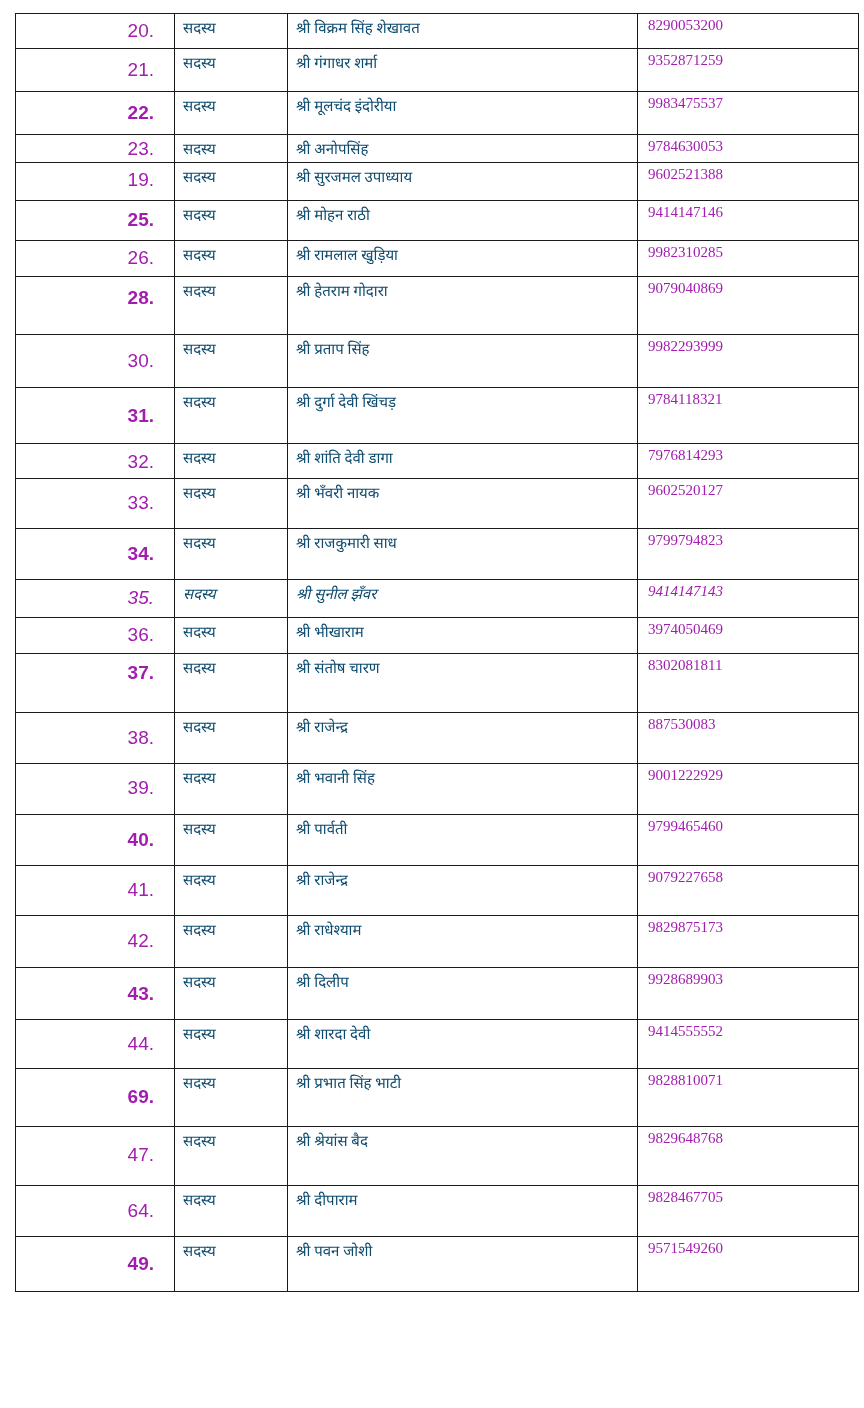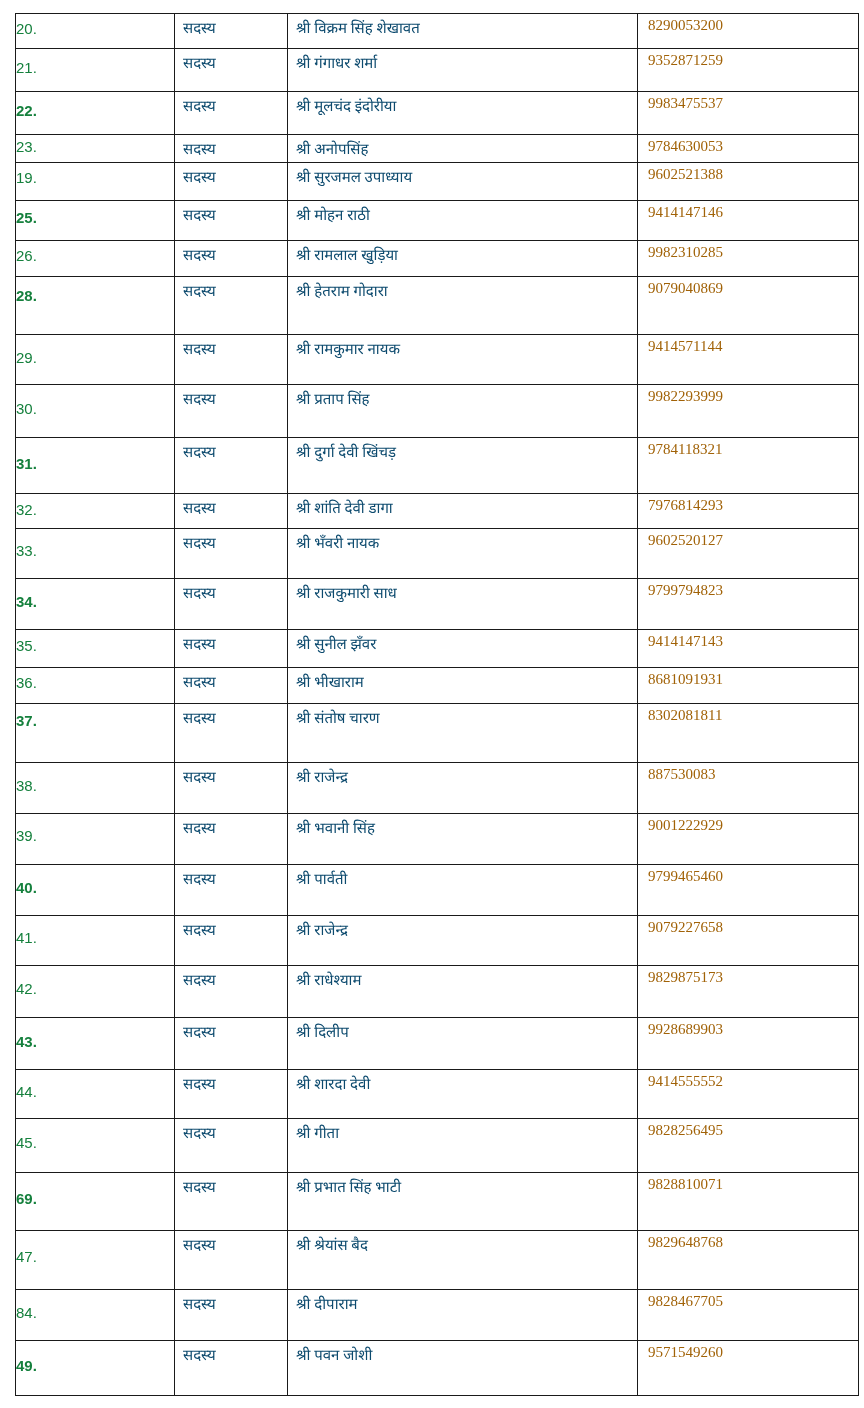--- a/index.html
+++ b/index.html
@@ -14,27 +14,27 @@
     padding: 0;
     vertical-align: top;
     position: relative;
   }
   col.c-num { width: 159px; }
   col.c-role { width: 113px; }
   col.c-name { width: 350px; }
   col.c-phone { width: 221px; }
   .num {
     font-family: "Liberation Sans", sans-serif;
-    font-size: 15px; text-align: left;
+    font-size: 19px; text-align: right;
     padding-right: 20px;
-    color: #15803d;
+    color: #a21caf;
   }
   .num.bold { font-weight: bold; }
   .cell-text { font-size: 15px; padding-left: 8px; padding-top: 3px; color: #0c4a6e; }
-  .phone { font-family: "Liberation Serif", serif; font-size: 15px; padding-left: 10px; padding-top: 3px; color: #a16207; }
+  .phone { font-family: "Liberation Serif", serif; font-size: 15px; padding-left: 10px; padding-top: 3px; color: #a21caf; }
 </style>
 </head>
 <body>
 
 <table class="members">
   <colgroup>
     <col class="c-num">
       <col class="c-role">
       <col class="c-name">
       <col class="c-phone">
@@ -154,308 +154,280 @@
           <div class="cell-text">सदस्य</div>
         </td>
     <td>
           <div class="cell-text">श्री हेतराम गोदारा</div>
         </td>
     <td>
           <div class="phone">9079040869</div>
         </td>
   </tr>
 
+
+  <tr style="height: 53px;">
+    <td>
+          <div class="num" style="padding-top: 15px;">30.</div>
+        </td>
+    <td>
+          <div class="cell-text">सदस्य</div>
+        </td>
+    <td>
+          <div class="cell-text">श्री प्रताप सिंह</div>
+        </td>
+    <td>
+          <div class="phone">9982293999</div>
+        </td>
+  </tr>
+
+  <tr style="height: 56px;">
+    <td>
+          <div class="num bold" style="padding-top: 17px;">31.</div>
+        </td>
+    <td>
+          <div class="cell-text">सदस्य</div>
+        </td>
+    <td>
+          <div class="cell-text">श्री दुर्गा देवी खिंचड़</div>
+        </td>
+    <td>
+          <div class="phone">9784118321</div>
+        </td>
+  </tr>
+
+  <tr style="height: 35px;">
+    <td>
+          <div class="num" style="padding-top: 7px;">32.</div>
+        </td>
+    <td>
+          <div class="cell-text">सदस्य</div>
+        </td>
+    <td>
+          <div class="cell-text">श्री शांति देवी डागा</div>
+        </td>
+    <td>
+          <div class="phone">7976814293</div>
+        </td>
+  </tr>
+
   <tr style="height: 50px;">
     <td>
-          <div class="num" style="padding-top: 14px;">29.</div>
-        </td>
-    <td>
-          <div class="cell-text">सदस्य</div>
-        </td>
-    <td>
-          <div class="cell-text">श्री रामकुमार नायक</div>
-        </td>
-    <td>
-          <div class="phone">9414571144</div>
-        </td>
-  </tr>
-
-  <tr style="height: 53px;">
-    <td>
-          <div class="num" style="padding-top: 15px;">30.</div>
-        </td>
-    <td>
-          <div class="cell-text">सदस्य</div>
-        </td>
-    <td>
-          <div class="cell-text">श्री प्रताप सिंह</div>
-        </td>
-    <td>
-          <div class="phone">9982293999</div>
-        </td>
-  </tr>
-
-  <tr style="height: 56px;">
-    <td>
-          <div class="num bold" style="padding-top: 17px;">31.</div>
-        </td>
-    <td>
-          <div class="cell-text">सदस्य</div>
-        </td>
-    <td>
-          <div class="cell-text">श्री दुर्गा देवी खिंचड़</div>
-        </td>
-    <td>
-          <div class="phone">9784118321</div>
-        </td>
-  </tr>
-
-  <tr style="height: 35px;">
-    <td>
-          <div class="num" style="padding-top: 7px;">32.</div>
-        </td>
-    <td>
-          <div class="cell-text">सदस्य</div>
-        </td>
-    <td>
-          <div class="cell-text">श्री शांति देवी डागा</div>
-        </td>
-    <td>
-          <div class="phone">7976814293</div>
+          <div class="num" style="padding-top: 13px;">33.</div>
+        </td>
+    <td>
+          <div class="cell-text">सदस्य</div>
+        </td>
+    <td>
+          <div class="cell-text">श्री भँवरी नायक</div>
+        </td>
+    <td>
+          <div class="phone">9602520127</div>
+        </td>
+  </tr>
+
+  <tr style="height: 51px;">
+    <td>
+          <div class="num bold" style="padding-top: 14px;">34.</div>
+        </td>
+    <td>
+          <div class="cell-text">सदस्य</div>
+        </td>
+    <td>
+          <div class="cell-text">श्री राजकुमारी साध</div>
+        </td>
+    <td>
+          <div class="phone">9799794823</div>
+        </td>
+  </tr>
+
+  <tr style="height: 38px; font-style: italic;">
+    <td>
+          <div class="num" style="padding-top: 7px;">35.</div>
+        </td>
+    <td>
+          <div class="cell-text">सदस्य</div>
+        </td>
+    <td>
+          <div class="cell-text">श्री सुनील झँवर</div>
+        </td>
+    <td>
+          <div class="phone">9414147143</div>
+        </td>
+  </tr>
+
+  <tr style="height: 36px;">
+    <td>
+          <div class="num" style="padding-top: 6px;">36.</div>
+        </td>
+    <td>
+          <div class="cell-text">सदस्य</div>
+        </td>
+    <td>
+          <div class="cell-text">श्री भीखाराम</div>
+        </td>
+    <td>
+          <div class="phone">3974050469</div>
+        </td>
+  </tr>
+
+  <tr style="height: 59px;">
+    <td>
+          <div class="num bold" style="padding-top: 8px;">37.</div>
+        </td>
+    <td>
+          <div class="cell-text">सदस्य</div>
+        </td>
+    <td>
+          <div class="cell-text">श्री संतोष चारण</div>
+        </td>
+    <td>
+          <div class="phone">8302081811</div>
+        </td>
+  </tr>
+
+  <tr style="height: 51px;">
+    <td>
+          <div class="num" style="padding-top: 14px;">38.</div>
+        </td>
+    <td>
+          <div class="cell-text">सदस्य</div>
+        </td>
+    <td>
+          <div class="cell-text">श्री राजेन्द्र</div>
+        </td>
+    <td>
+          <div class="phone">887530083</div>
+        </td>
+  </tr>
+
+  <tr style="height: 51px;">
+    <td>
+          <div class="num" style="padding-top: 13px;">39.</div>
+        </td>
+    <td>
+          <div class="cell-text">सदस्य</div>
+        </td>
+    <td>
+          <div class="cell-text">श्री भवानी सिंह</div>
+        </td>
+    <td>
+          <div class="phone">9001222929</div>
+        </td>
+  </tr>
+
+  <tr style="height: 51px;">
+    <td>
+          <div class="num bold" style="padding-top: 14px;">40.</div>
+        </td>
+    <td>
+          <div class="cell-text">सदस्य</div>
+        </td>
+    <td>
+          <div class="cell-text">श्री पार्वती</div>
+        </td>
+    <td>
+          <div class="phone">9799465460</div>
         </td>
   </tr>
 
   <tr style="height: 50px;">
     <td>
-          <div class="num" style="padding-top: 13px;">33.</div>
-        </td>
-    <td>
-          <div class="cell-text">सदस्य</div>
-        </td>
-    <td>
-          <div class="cell-text">श्री भँवरी नायक</div>
-        </td>
-    <td>
-          <div class="phone">9602520127</div>
+          <div class="num" style="padding-top: 13px;">41.</div>
+        </td>
+    <td>
+          <div class="cell-text">सदस्य</div>
+        </td>
+    <td>
+          <div class="cell-text">श्री राजेन्द्र</div>
+        </td>
+    <td>
+          <div class="phone">9079227658</div>
+        </td>
+  </tr>
+
+  <tr style="height: 52px;">
+    <td>
+          <div class="num" style="padding-top: 14px;">42.</div>
+        </td>
+    <td>
+          <div class="cell-text">सदस्य</div>
+        </td>
+    <td>
+          <div class="cell-text">श्री राधेश्याम</div>
+        </td>
+    <td>
+          <div class="phone">9829875173</div>
+        </td>
+  </tr>
+
+  <tr style="height: 52px;">
+    <td>
+          <div class="num bold" style="padding-top: 15px;">43.</div>
+        </td>
+    <td>
+          <div class="cell-text">सदस्य</div>
+        </td>
+    <td>
+          <div class="cell-text">श्री दिलीप</div>
+        </td>
+    <td>
+          <div class="phone">9928689903</div>
+        </td>
+  </tr>
+
+  <tr style="height: 49px;">
+    <td>
+          <div class="num" style="padding-top: 13px;">44.</div>
+        </td>
+    <td>
+          <div class="cell-text">सदस्य</div>
+        </td>
+    <td>
+          <div class="cell-text">श्री शारदा देवी</div>
+        </td>
+    <td>
+          <div class="phone">9414555552</div>
+        </td>
+  </tr>
+
+
+  <tr style="height: 58px;">
+    <td>
+          <div class="num bold" style="padding-top: 17px;">69.</div>
+        </td>
+    <td>
+          <div class="cell-text">सदस्य</div>
+        </td>
+    <td>
+          <div class="cell-text">श्री प्रभात सिंह भाटी</div>
+        </td>
+    <td>
+          <div class="phone">9828810071</div>
+        </td>
+  </tr>
+
+  <tr style="height: 59px;">
+    <td>
+          <div class="num" style="padding-top: 17px;">47.</div>
+        </td>
+    <td>
+          <div class="cell-text">सदस्य</div>
+        </td>
+    <td>
+          <div class="cell-text">श्री श्रेयांस बैद</div>
+        </td>
+    <td>
+          <div class="phone">9829648768</div>
         </td>
   </tr>
 
   <tr style="height: 51px;">
     <td>
-          <div class="num bold" style="padding-top: 14px;">34.</div>
-        </td>
-    <td>
-          <div class="cell-text">सदस्य</div>
-        </td>
-    <td>
-          <div class="cell-text">श्री राजकुमारी साध</div>
-        </td>
-    <td>
-          <div class="phone">9799794823</div>
-        </td>
-  </tr>
-
-  <tr style="height: 38px;">
-    <td>
-          <div class="num" style="padding-top: 7px;">35.</div>
-        </td>
-    <td>
-          <div class="cell-text">सदस्य</div>
-        </td>
-    <td>
-          <div class="cell-text">श्री सुनील झँवर</div>
-        </td>
-    <td>
-          <div class="phone">9414147143</div>
-        </td>
-  </tr>
-
-  <tr style="height: 36px;">
-    <td>
-          <div class="num" style="padding-top: 6px;">36.</div>
-        </td>
-    <td>
-          <div class="cell-text">सदस्य</div>
-        </td>
-    <td>
-          <div class="cell-text">श्री भीखाराम</div>
-        </td>
-    <td>
-          <div class="phone">8681091931</div>
-        </td>
-  </tr>
-
-  <tr style="height: 59px;">
-    <td>
-          <div class="num bold" style="padding-top: 8px;">37.</div>
-        </td>
-    <td>
-          <div class="cell-text">सदस्य</div>
-        </td>
-    <td>
-          <div class="cell-text">श्री संतोष चारण</div>
-        </td>
-    <td>
-          <div class="phone">8302081811</div>
-        </td>
-  </tr>
-
-  <tr style="height: 51px;">
-    <td>
-          <div class="num" style="padding-top: 14px;">38.</div>
-        </td>
-    <td>
-          <div class="cell-text">सदस्य</div>
-        </td>
-    <td>
-          <div class="cell-text">श्री राजेन्द्र</div>
-        </td>
-    <td>
-          <div class="phone">887530083</div>
-        </td>
-  </tr>
-
-  <tr style="height: 51px;">
-    <td>
-          <div class="num" style="padding-top: 13px;">39.</div>
-        </td>
-    <td>
-          <div class="cell-text">सदस्य</div>
-        </td>
-    <td>
-          <div class="cell-text">श्री भवानी सिंह</div>
-        </td>
-    <td>
-          <div class="phone">9001222929</div>
-        </td>
-  </tr>
-
-  <tr style="height: 51px;">
-    <td>
-          <div class="num bold" style="padding-top: 14px;">40.</div>
-        </td>
-    <td>
-          <div class="cell-text">सदस्य</div>
-        </td>
-    <td>
-          <div class="cell-text">श्री पार्वती</div>
-        </td>
-    <td>
-          <div class="phone">9799465460</div>
-        </td>
-  </tr>
-
-  <tr style="height: 50px;">
-    <td>
-          <div class="num" style="padding-top: 13px;">41.</div>
-        </td>
-    <td>
-          <div class="cell-text">सदस्य</div>
-        </td>
-    <td>
-          <div class="cell-text">श्री राजेन्द्र</div>
-        </td>
-    <td>
-          <div class="phone">9079227658</div>
-        </td>
-  </tr>
-
-  <tr style="height: 52px;">
-    <td>
-          <div class="num" style="padding-top: 14px;">42.</div>
-        </td>
-    <td>
-          <div class="cell-text">सदस्य</div>
-        </td>
-    <td>
-          <div class="cell-text">श्री राधेश्याम</div>
-        </td>
-    <td>
-          <div class="phone">9829875173</div>
-        </td>
-  </tr>
-
-  <tr style="height: 52px;">
-    <td>
-          <div class="num bold" style="padding-top: 15px;">43.</div>
-        </td>
-    <td>
-          <div class="cell-text">सदस्य</div>
-        </td>
-    <td>
-          <div class="cell-text">श्री दिलीप</div>
-        </td>
-    <td>
-          <div class="phone">9928689903</div>
-        </td>
-  </tr>
-
-  <tr style="height: 49px;">
-    <td>
-          <div class="num" style="padding-top: 13px;">44.</div>
-        </td>
-    <td>
-          <div class="cell-text">सदस्य</div>
-        </td>
-    <td>
-          <div class="cell-text">श्री शारदा देवी</div>
-        </td>
-    <td>
-          <div class="phone">9414555552</div>
-        </td>
-  </tr>
-
-  <tr style="height: 54px;">
-    <td>
-          <div class="num" style="padding-top: 15px;">45.</div>
-        </td>
-    <td>
-          <div class="cell-text">सदस्य</div>
-        </td>
-    <td>
-          <div class="cell-text">श्री गीता</div>
-        </td>
-    <td>
-          <div class="phone">9828256495</div>
-        </td>
-  </tr>
-
-  <tr style="height: 58px;">
-    <td>
-          <div class="num bold" style="padding-top: 17px;">69.</div>
-        </td>
-    <td>
-          <div class="cell-text">सदस्य</div>
-        </td>
-    <td>
-          <div class="cell-text">श्री प्रभात सिंह भाटी</div>
-        </td>
-    <td>
-          <div class="phone">9828810071</div>
-        </td>
-  </tr>
-
-  <tr style="height: 59px;">
-    <td>
-          <div class="num" style="padding-top: 17px;">47.</div>
-        </td>
-    <td>
-          <div class="cell-text">सदस्य</div>
-        </td>
-    <td>
-          <div class="cell-text">श्री श्रेयांस बैद</div>
-        </td>
-    <td>
-          <div class="phone">9829648768</div>
-        </td>
-  </tr>
-
-  <tr style="height: 51px;">
-    <td>
-          <div class="num" style="padding-top: 14px;">84.</div>
+          <div class="num" style="padding-top: 14px;">64.</div>
         </td>
     <td>
           <div class="cell-text">सदस्य</div>
         </td>
     <td>
           <div class="cell-text">श्री दीपाराम</div>
         </td>
     <td>
           <div class="phone">9828467705</div>
         </td>

